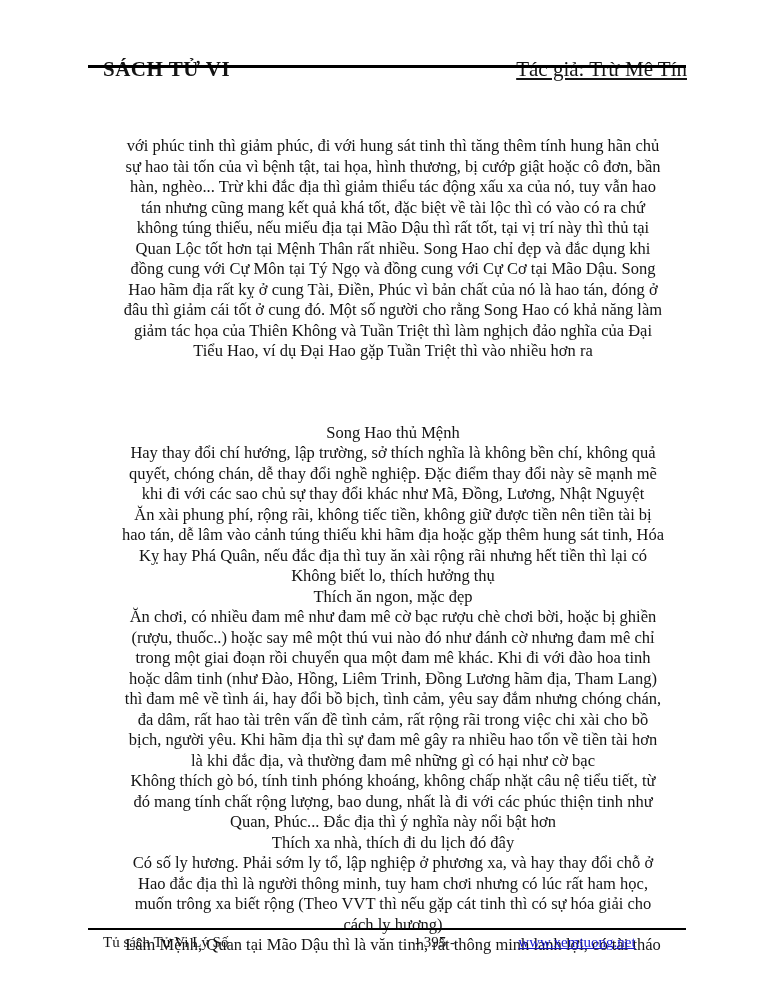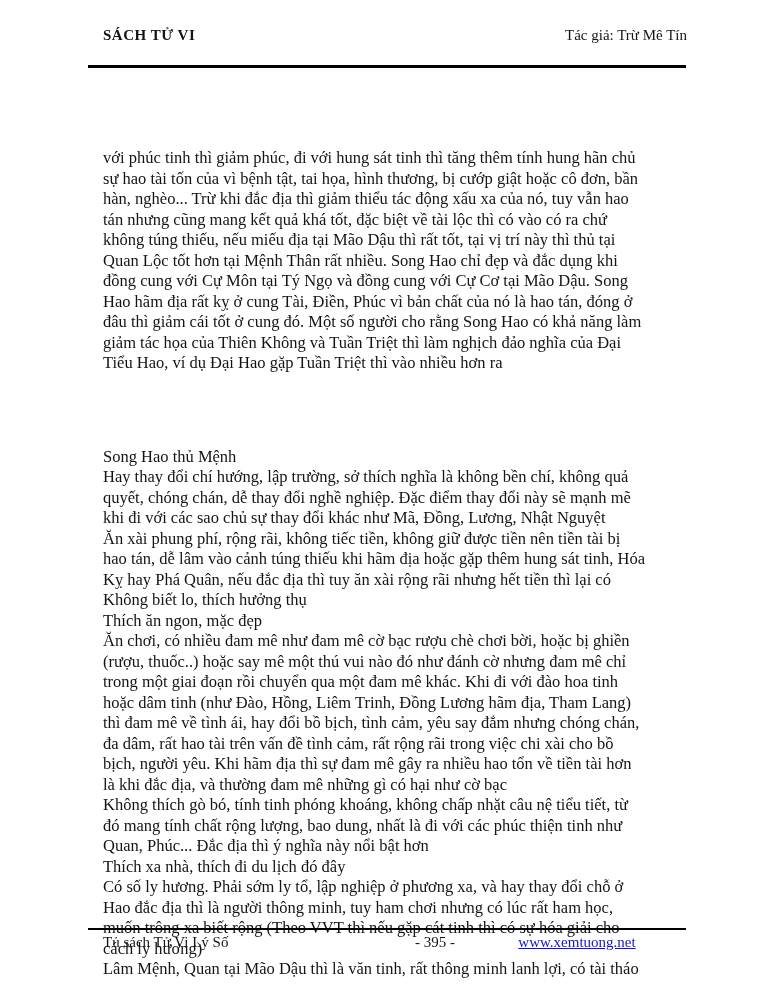--- a/index.html
+++ b/index.html
@@ -13,35 +13,36 @@
     height: 990px;
     background: #ffffff;
     font-family: "Liberation Serif", "DejaVu Serif", serif;
     color: #141414;
     overflow: hidden;
   }
   
   .header {
     position: absolute;
     left: 89px;
-    top: 26px;
+    top: 60px;
     width: 598px;
     display: flex;
     justify-content: space-between;
     align-items: baseline;
-    font-size: 15px;
+    font-size: 21px;
     line-height: 19px;
   }
   .book-title {
     font-weight: bold;
     letter-spacing: 0.5px;
     padding-left: 14px;
   }
   .header-author {
     font-weight: normal;
+    text-decoration: underline;
   }
   .header-rule {
     position: absolute;
     left: 88px;
     top: 65px;
     width: 598px;
     height: 3px;
     background: #000000;
   }
   
@@ -49,21 +50,22 @@
     position: absolute;
     left: 103px;
     top: 95px;
     width: 580px;
     font-size: 16.5px;
     line-height: 20.5px;
     white-space: pre;
     overflow: visible;
   }
   .para {
-    margin: 12px 0 20px 0;
+    margin: 0 0 20px 0;
+    text-align: center;
   }
   .para:last-child {
     margin-bottom: 0;
   }
   
   .footer-rule {
     position: absolute;
     left: 88px;
     top: 928px;
     width: 598px;

